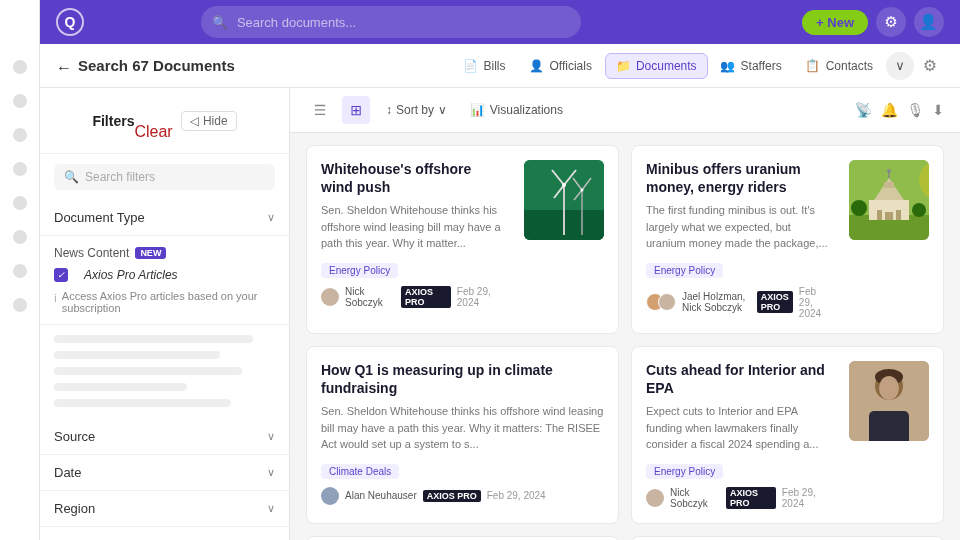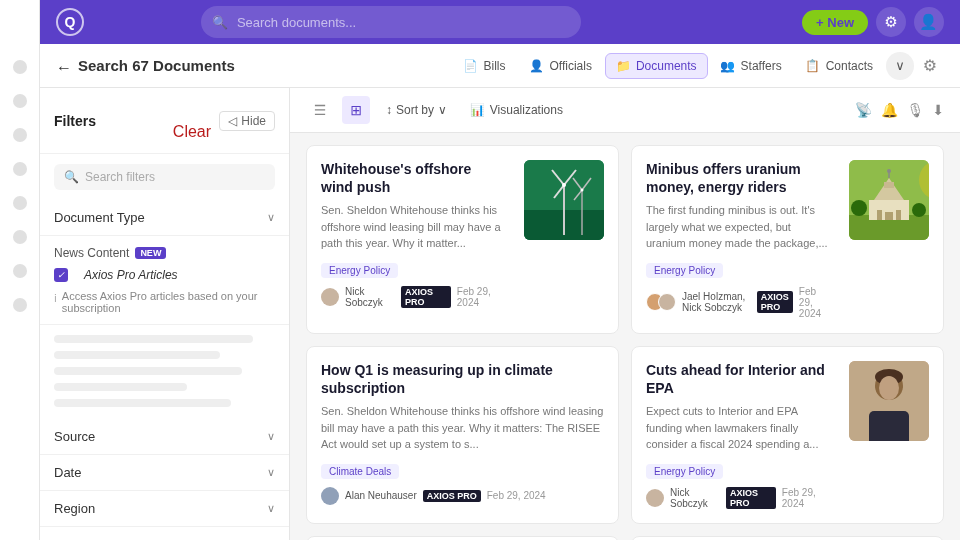--- a/index.html
+++ b/index.html
@@ -149,21 +149,21 @@
       background: #fff;
       border-right: 1px solid #e5e5e5;
       display: flex;
       flex-direction: column;
       flex-shrink: 0;
       overflow-y: auto;
     }
     .filters-header {
       display: flex;
       align-items: center;
-      justify-content: space-between;
+      justify-content: center;
       padding: 12px 14px;
       border-bottom: 1px solid #f0f0f0;
     }
     .filters-title { font-size: 14px; font-weight: 600; color: #222; }
     .filters-actions { display: flex; gap: 8px; align-items: center; }
     .clear-btn {
       font-size: 16px;
       color: #b91c1c;
       cursor: pointer;
       background: none;
@@ -596,21 +596,21 @@
               <circle cx="10" cy="48" r="8" fill="#2a6a0a"></circle>
               <circle cx="70" cy="50" r="7" fill="#2a6a0a"></circle>
 
               <ellipse cx="90" cy="20" rx="20" ry="20" fill="rgba(255,200,0,0.3)"></ellipse>
             </svg>
           </div>
         </div>
 
         <div class="article-card">
           <div class="article-content">
-            <div class="article-title">How Q1 is measuring up in climate subscription</div>
+            <div class="article-title">How Q1 is measuring up in climate fundraising</div>
             <div class="article-summary">Sen. Sheldon Whitehouse thinks his offshore wind leasing bill may have a path this year. Why it matters: The RISEE Act would set up a system to s...</div>
             <div class="article-tag">Climate Deals</div>
             <div class="article-meta">
               <div class="author-avatar" style="background:#90a0b8;"></div>
               <span class="author-name">Alan Neuhauser</span>
               <span class="source-badge pro">AXIOS PRO</span>
               <span>Feb 29, 2024</span>
             </div>
           </div>
         </div>

